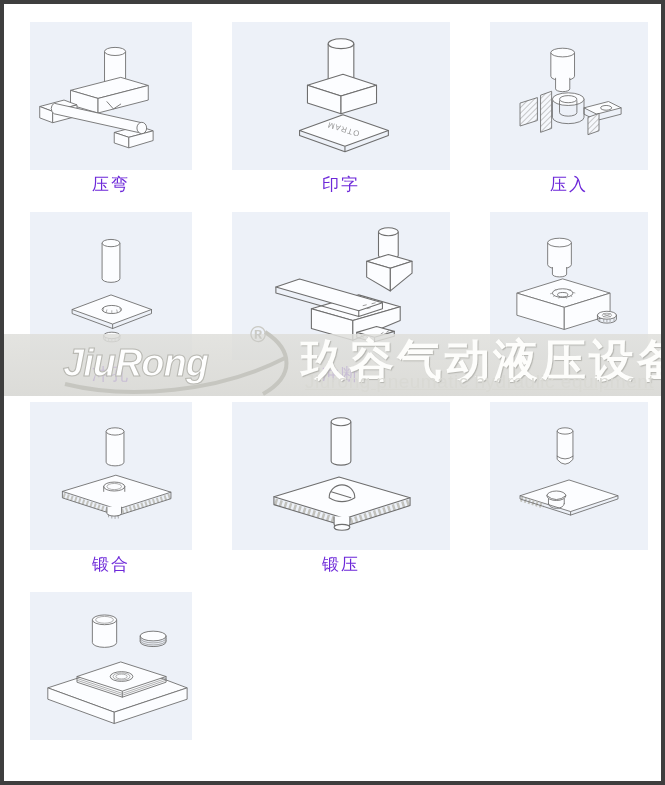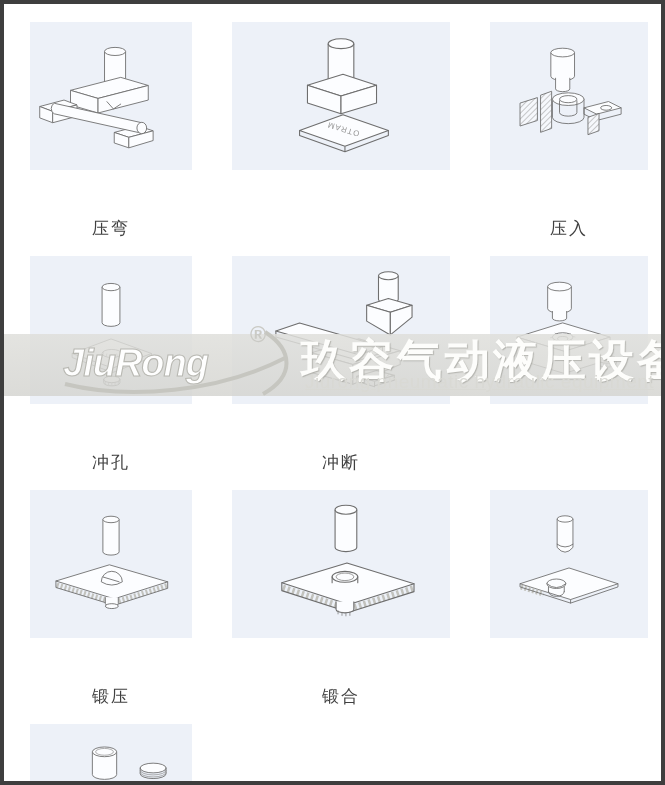--- a/index.html
+++ b/index.html
@@ -21,23 +21,22 @@
   }
   .cell { display:flex; flex-direction:column; }
   .panel {
     height:148px; width:100%;
     background:#edf1f8;
   }
   .panel svg { width:100%; height:100%; display:block; }
   .lbl {
     height:32px; line-height:30px;
     text-align:center;
-    font-size:17px; color:#404040;
+    font-size:17px; color:#6d28d9;
     letter-spacing:2px;
-    margin-top:44px;
   }
   
   .fw { fill:#fcfdff; stroke:#6e6e6e; stroke-width:1.1; stroke-linejoin:round; }
   .ln { fill:none; stroke:#6e6e6e; stroke-width:1.1; stroke-linejoin:round; stroke-linecap:round; }
   .knl { fill:none; stroke:#828282; stroke-width:.8; }
   .ht { fill:url(#hatchp); stroke:#6e6e6e; stroke-width:1.1; }
   .rope { fill:none; stroke:#bdbdb6; stroke-width:6.5; stroke-dasharray:2.5 2.5; opacity:.9; }
   .pt { font-size:8px; fill:#979797; text-anchor:middle; letter-spacing:1px; }
   
   .wm-band {
@@ -103,20 +102,21 @@
         <path class="fw" d="M87,22 V60 A13,5 0 0 0 113,60 V22"></path>
         <ellipse class="fw" cx="100" cy="22" rx="13" ry="5"></ellipse>
         <polygon class="fw" points="66,64 102,53 136,64 100,75"></polygon>
         <polygon class="fw" points="66,64 100,75 100,93 66,82"></polygon>
         <polygon class="fw" points="100,75 136,64 136,82 100,93"></polygon>
         <polygon class="fw" points="58,110 102,94 148,110 104,126"></polygon>
         <path class="ln" d="M58,110 v5 l46,16.5 v-5 M148,110 v5 l-44,16.5"></path>
         <text class="pt" transform="translate(103,106) rotate(197)">OTRAM</text>
       </svg>
     </div>
+    <div class="lbl">印字</div>
   </div>
 
 
   <div class="cell">
     <div class="panel">
       <svg viewBox="0 0 200 150">
         <path class="fw" d="M77,20 V50 A15,5.5 0 0 0 107,50 V20"></path>
         <ellipse class="fw" cx="92" cy="20" rx="15" ry="5.5"></ellipse>
         <path class="fw" d="M83,52 V66 A9,3.5 0 0 0 101,66 V52"></path>
         <polygon class="ht" points="38,84 60,77 60,106 38,113"></polygon>
@@ -189,52 +189,52 @@
         <path class="ln" d="M136,112 v5 a12,5 0 0 0 24,0 v-5"></path>
         <ellipse class="knl" cx="148" cy="112" rx="6" ry="2.5"></ellipse>
         <path class="knl" d="M139,115 v5 M144,116.5 v4 M148,117 v4 M152,116.5 v4 M157,115 v5 M143,110 l10,4 M143,114 l10,-4"></path>
       </svg>
     </div>
   </div>
 
   <div class="cell">
     <div class="panel">
       <svg viewBox="0 0 200 150">
-        <path class="fw" d="M90,20 V60 A10,4 0 0 0 110,60 V20"></path>
-        <ellipse class="fw" cx="100" cy="20" rx="10" ry="4"></ellipse>
-        <polygon class="fw" points="32,96 98,76 170,97 104,118"></polygon>
-        <path class="rope" d="M33,101 L102,122"></path>
-        <path class="rope" d="M169,102 L106,122"></path>
-        <path class="ln" d="M32,96 v8 l72,22 v-8 M170,97 v8 l-66,21"></path>
-        <path class="fw" d="M88,97 a13,13 0 1 1 26,0 q-13,8 -26,0 z"></path>
-        <path class="ln" d="M90,91 l20,6"></path>
-        <path class="fw" d="M93,116 v8 a8,3 0 0 0 16,0 v-8"></path>
-        <ellipse class="fw" cx="101" cy="127" rx="8" ry="3"></ellipse>
-      </svg>
-    </div>
-    <div class="lbl">锻压</div>
-  </div>
-
-  <div class="cell">
-    <div class="panel">
-      <svg viewBox="0 0 200 150">
         <path class="fw" d="M94,20 V58 A11,4.5 0 0 0 116,58 V20"></path>
         <ellipse class="fw" cx="105" cy="20" rx="11" ry="4.5"></ellipse>
         <polygon class="fw" points="40,94 106,74 174,95 108,116"></polygon>
         <path class="rope" d="M41,99 L106,120"></path>
         <path class="rope" d="M173,100 L110,120"></path>
         <path class="ln" d="M40,94 v8 l68,22 v-8 M174,95 v8 l-66,21"></path>
         <ellipse class="fw" cx="104" cy="88" rx="13" ry="5.5"></ellipse>
         <ellipse class="knl" cx="104" cy="88" rx="9" ry="3.8"></ellipse>
         <path class="ln" d="M91,88 v6 M117,88 v6"></path>
         <path class="fw" d="M95,113 v8 a9,3.5 0 0 0 18,0 v-8"></path>
         <path class="knl" d="M97,122 v4 M101,123.5 v4 M105,124 v4 M109,123.5 v4"></path>
       </svg>
     </div>
     <div class="lbl">锻合</div>
+  </div>
+
+  <div class="cell">
+    <div class="panel">
+      <svg viewBox="0 0 200 150">
+        <path class="fw" d="M90,20 V60 A10,4 0 0 0 110,60 V20"></path>
+        <ellipse class="fw" cx="100" cy="20" rx="10" ry="4"></ellipse>
+        <polygon class="fw" points="32,96 98,76 170,97 104,118"></polygon>
+        <path class="rope" d="M33,101 L102,122"></path>
+        <path class="rope" d="M169,102 L106,122"></path>
+        <path class="ln" d="M32,96 v8 l72,22 v-8 M170,97 v8 l-66,21"></path>
+        <path class="fw" d="M88,97 a13,13 0 1 1 26,0 q-13,8 -26,0 z"></path>
+        <path class="ln" d="M90,91 l20,6"></path>
+        <path class="fw" d="M93,116 v8 a8,3 0 0 0 16,0 v-8"></path>
+        <ellipse class="fw" cx="101" cy="127" rx="8" ry="3"></ellipse>
+      </svg>
+    </div>
+    <div class="lbl">锻压</div>
   </div>
 
   <div class="cell">
     <div class="panel">
       <svg viewBox="0 0 200 150">
         <path class="fw" d="M85,18 V54 Q95,66 105,54 V18"></path>
         <ellipse class="fw" cx="95" cy="18" rx="10" ry="4"></ellipse>
         <path class="ln" d="M85,50 q10,7 20,0"></path>
         <polygon class="fw" points="38,100 100,80 162,100 102,120"></polygon>
         <path class="rope" d="M39,104 L68,113"></path>

